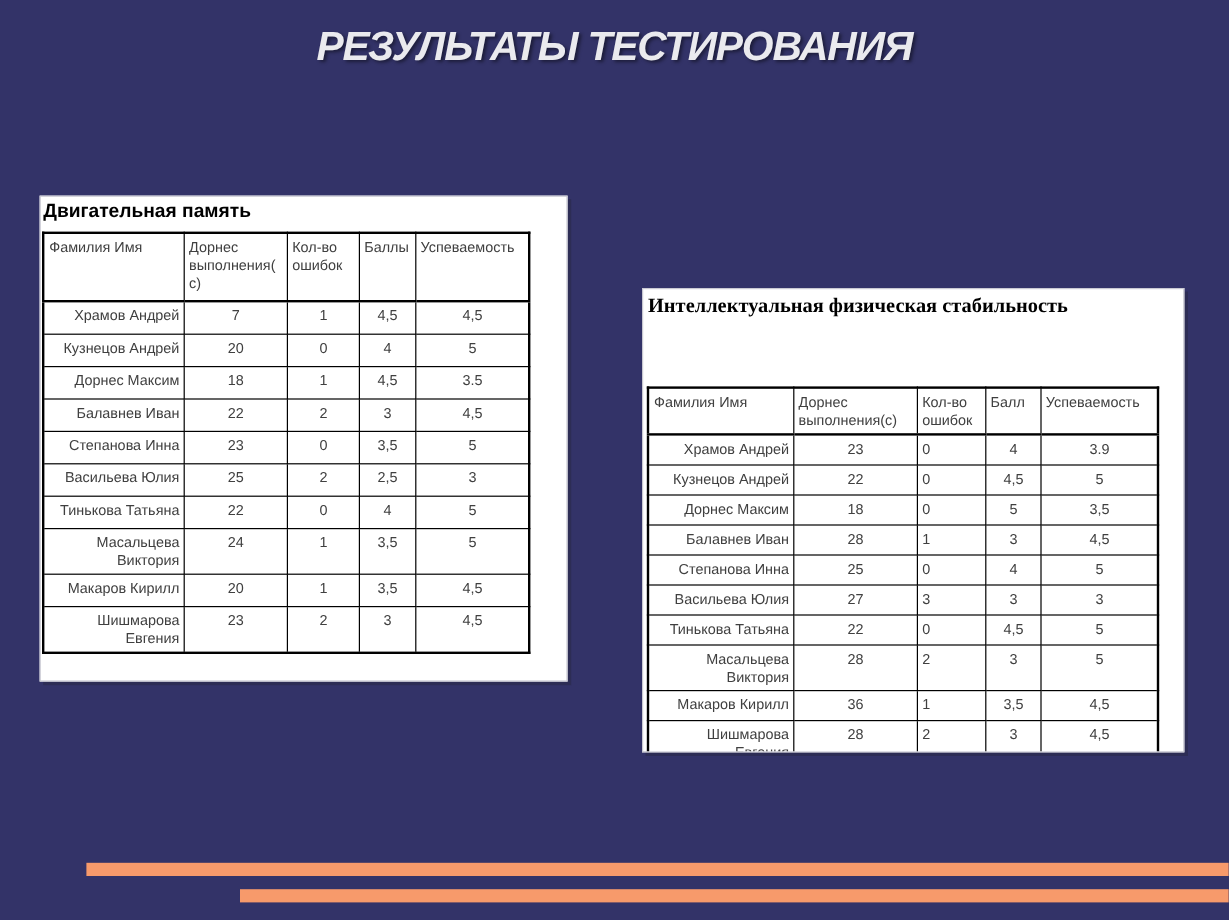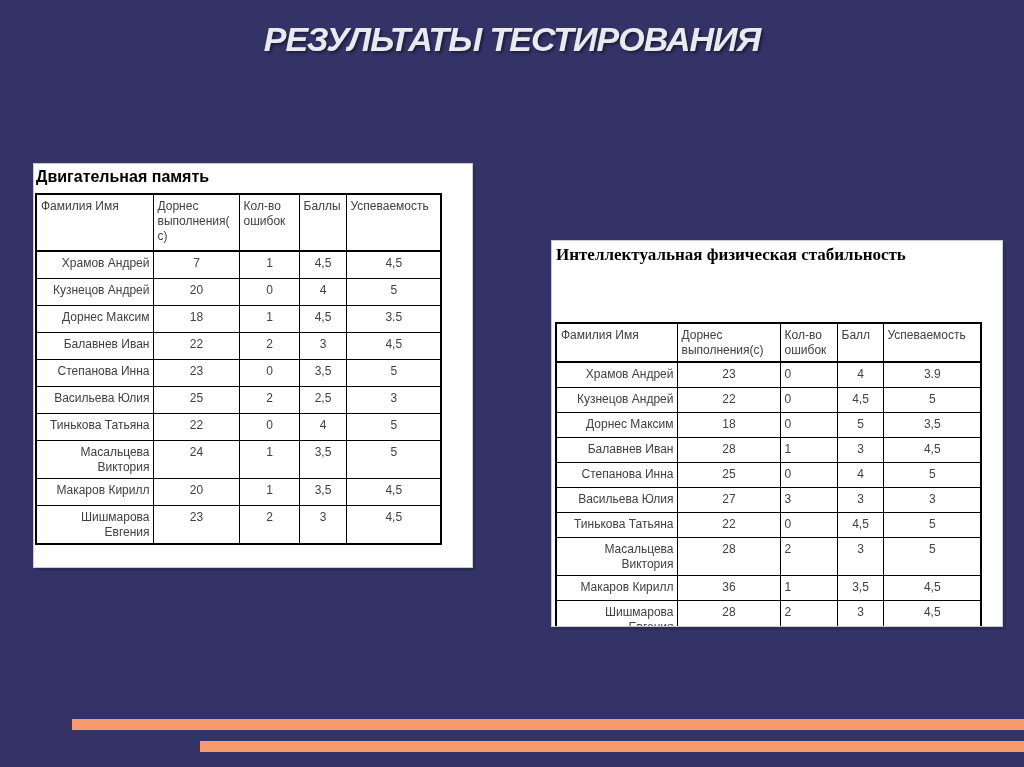--- a/index.html
+++ b/index.html
@@ -27,21 +27,21 @@
   }
 
   .panel {
     position: absolute;
     background: #FFFFFF;
     border: 1px solid #c9c9d2;
     box-shadow: 3px 3px 0 rgba(40,40,70,0.55);
     overflow: hidden;
   }
   .panel-left  { left: 33px;  top: 163px; width: 440px; height: 405px; padding: 2px 0 0 1px; }
-  .panel-right { left: 551px; top: 240px; width: 452px; height: 387px; padding: 3px 0 0 3px; }
+  .panel-right { left: 535px; top: 240px; width: 452px; height: 387px; padding: 3px 0 0 3px; }
 
   .table-title {
     color: #000000;
     font-weight: bold;
   }
   .panel-left .table-title {
     font-family: "Liberation Sans", sans-serif;
     font-size: 16px;
     margin: 2px 0 7px 1px;
   }

